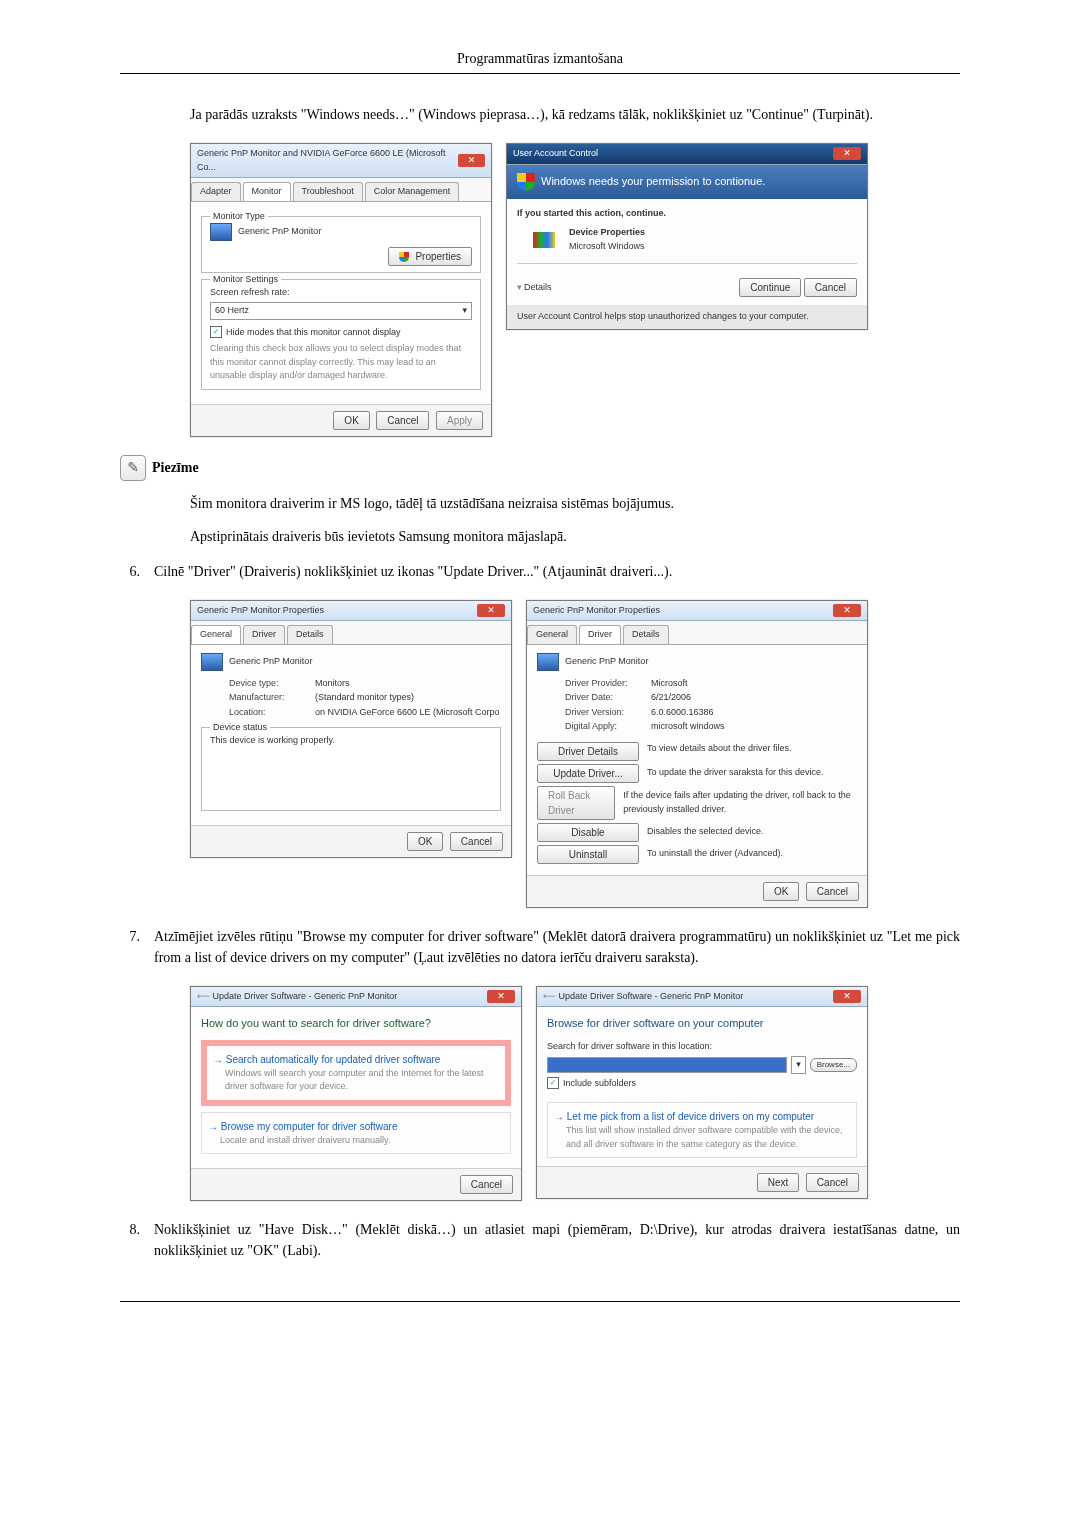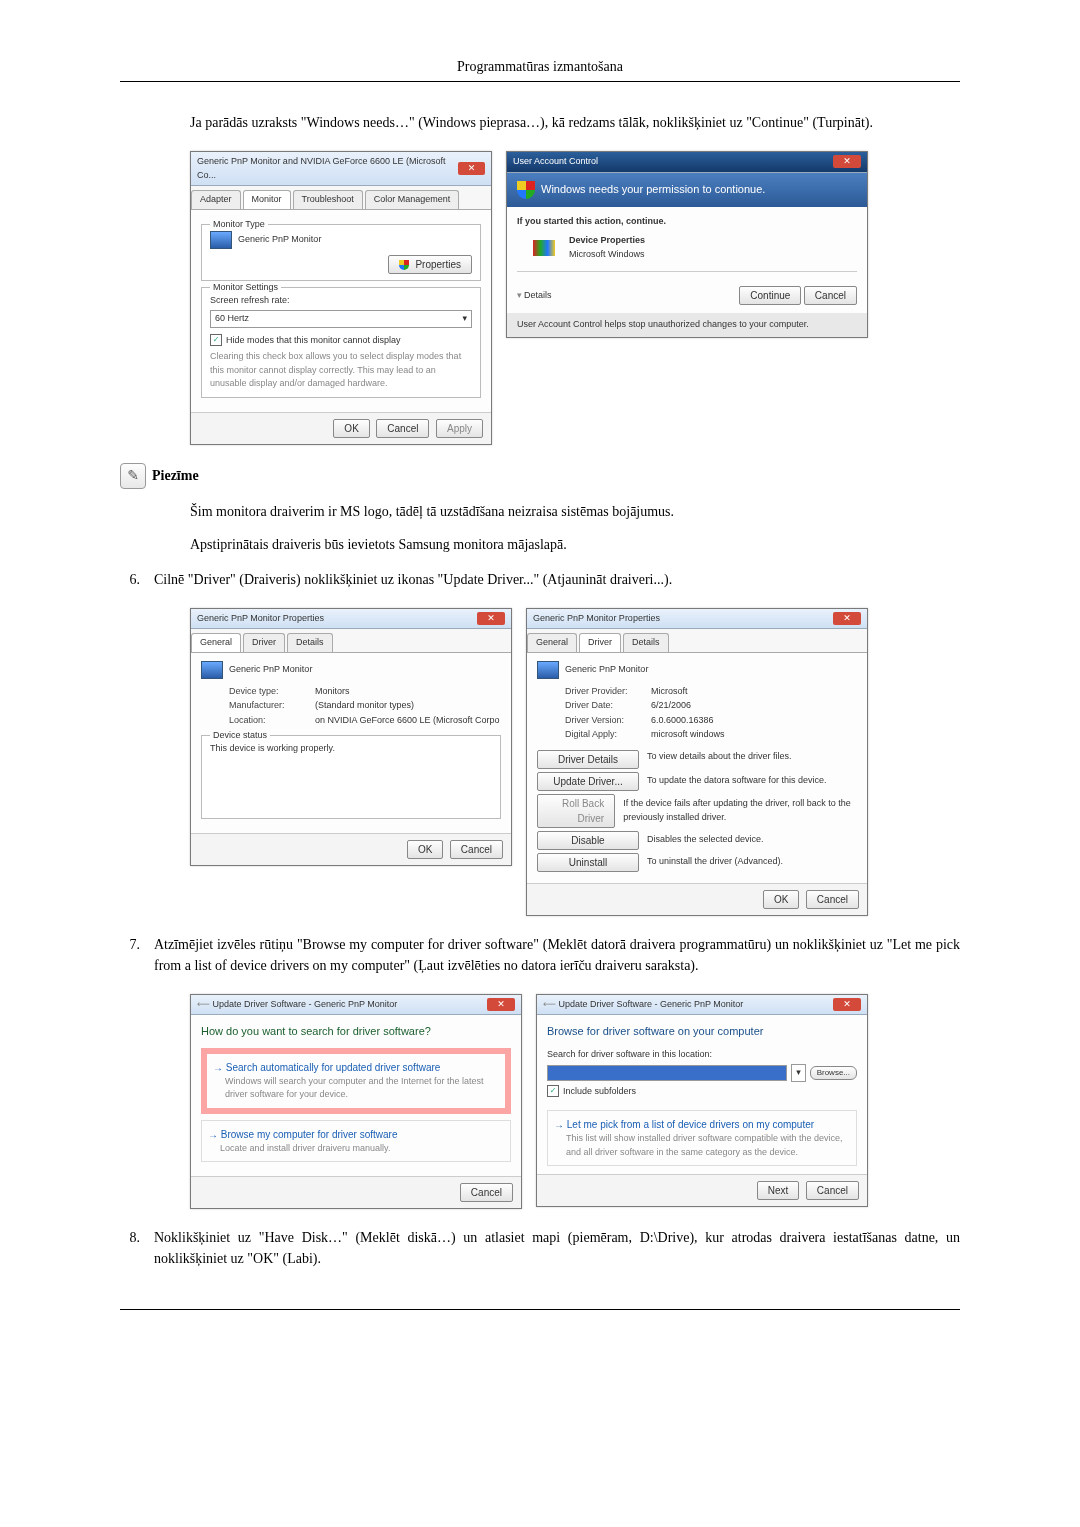--- a/index.html
+++ b/index.html
@@ -6,21 +6,21 @@
     font-family: "Times New Roman", serif;
     background: #fff;
     margin: 0;
     padding: 40px 120px;
     color: #000;
     font-size: 14px;
     line-height: 1.5;
   }
   .page {
     width: 840px;
-    margin: 16px auto;
+    margin: 8px auto;
   }
   .header {
     text-align: center;
     border-bottom: 1px solid #000;
     padding-bottom: 4px;
     margin-bottom: 30px;
     font-size: 14px;
   }
   .para {
     margin: 12px 0;
@@ -364,24 +364,24 @@
               <span>microsoft windows</span>
             </div>
         </div>
         <div style="margin-top:8px">
           <div style="display:flex;gap:8px;align-items:flex-start;margin:3px 0">
               <span class="btn" style="width:80px;text-align:center">Driver Details</span>
               <span>To view details about the driver files.</span>
             </div>
           <div style="display:flex;gap:8px;align-items:center;margin:3px 0">
               <span class="btn" style="width:80px;text-align:center">Update Driver...</span>
-              <span>To update the datora software for this device.</span>
+              <span>To update the driver saraksta for this device.</span>
             </div>
           <div style="display:flex;gap:8px;align-items:center;margin:3px 0">
-              <span class="btn muted" style="width:80px;text-align:right">Roll Back Driver</span>
+              <span class="btn muted" style="width:80px;text-align:left">Roll Back Driver</span>
               <span>If the device fails after updating the driver, roll back to the previously installed driver.</span>
             </div>
           <div style="display:flex;gap:8px;align-items:center;margin:3px 0">
               <span class="btn" style="width:80px;text-align:center">Disable</span>
               <span>Disables the selected device.</span>
             </div>
           <div style="display:flex;gap:8px;align-items:center;margin:3px 0">
               <span class="btn" style="width:80px;text-align:center">Uninstall</span>
               <span>To uninstall the driver (Advanced).</span>
             </div>

